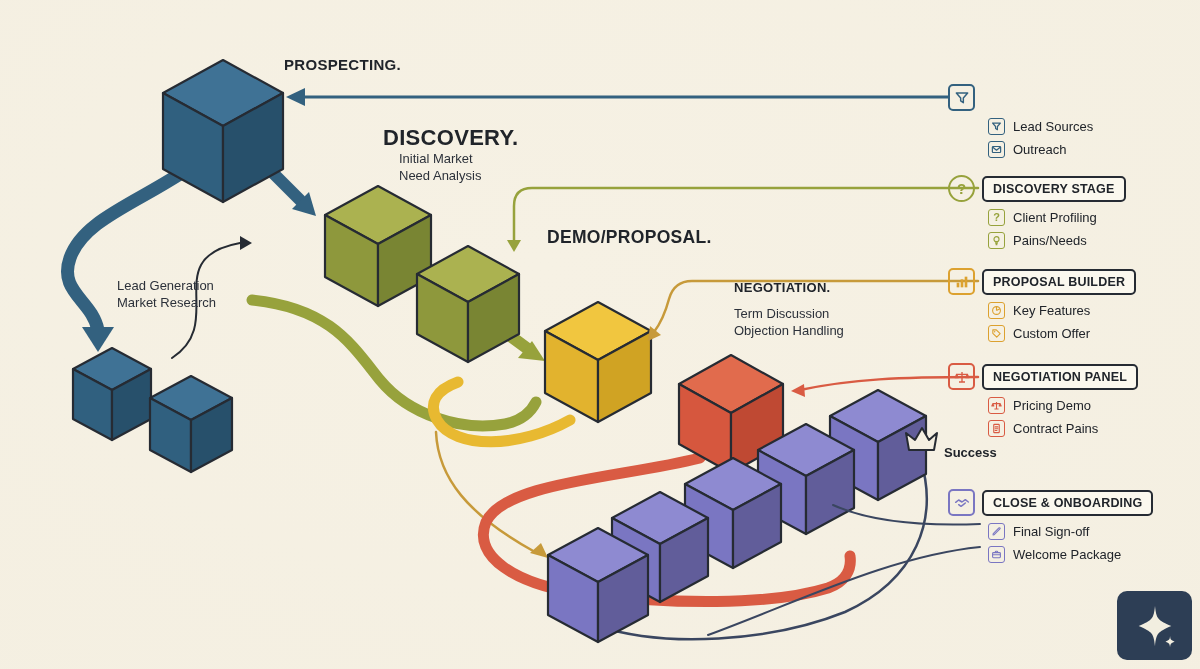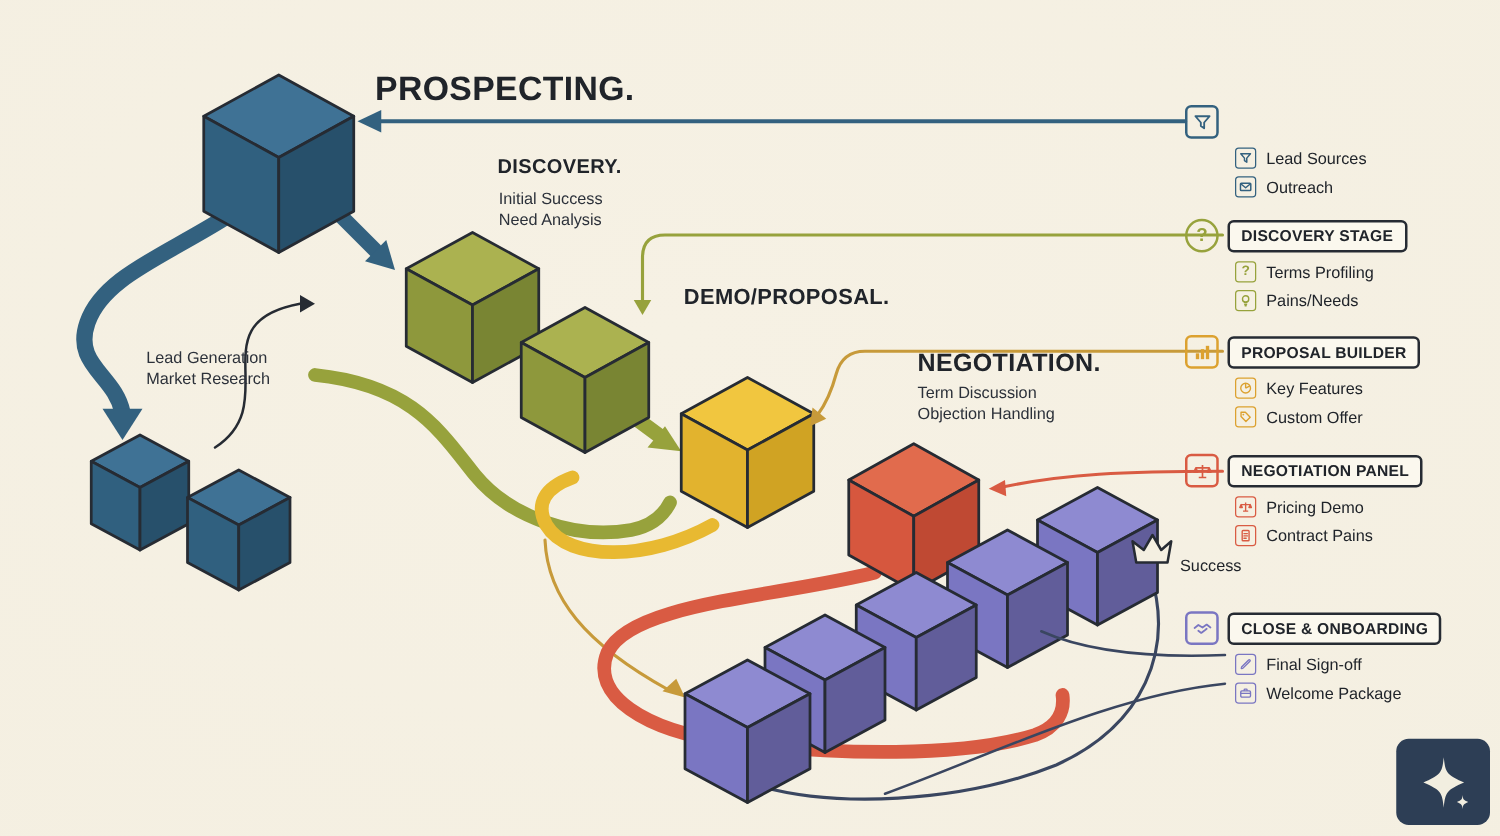--- a/index.html
+++ b/index.html
@@ -22,21 +22,21 @@
   .s-blue{stroke:var(--blue)} .s-green{stroke:var(--green)} .s-yellow{stroke:var(--yellow)}
   .s-red{stroke:var(--red)}   .s-navy{stroke:var(--navy)}   .s-mustard{stroke:var(--mustard)} .s-ink{stroke:var(--ink)}
   .a-blue{fill:var(--blue)} .a-green{fill:var(--green)} .a-yellow{fill:var(--mustard)}
   .a-mustard{fill:var(--mustard)} .a-red{fill:var(--red)} .a-ink{fill:var(--ink)}
   .crown{fill:var(--background,#f4efe1);stroke:var(--ink,#262b33);stroke-width:2;stroke-linejoin:round}
 
   
   .label{position:absolute;color:var(--text-dark,#20242a)}
   .stage-title{font-weight:700;letter-spacing:.3px;white-space:nowrap}
   .stage-sub{font-size:13px;line-height:17px;font-weight:400;color:#2c313a;white-space:nowrap}
-  .success-label{font-size:13px;font-weight:400}
+  .success-label{font-size:13px;font-weight:700}
 
   
   .legend-group{position:absolute;left:948px;width:260px}
   .legend-head{display:flex;align-items:center;gap:7px}
   .legend-badge{width:27px;height:27px;border:2px solid var(--gc,#333);border-radius:5px;display:flex;
                 align-items:center;justify-content:center;color:var(--gc,#333);flex:0 0 auto}
   .legend-badge.round{border-radius:50%}
   .legend-badge svg{width:16px;height:16px}
   .legend-title{border:2px solid var(--ink,#262b33);border-radius:5px;background:var(--legend-box-bg,#fbf8ee);
                 padding:4px 9px;font-size:12.5px;font-weight:700;letter-spacing:.2px;white-space:nowrap;
@@ -176,31 +176,31 @@
     <g>
       <path class="flow s-navy" stroke-width="2" d="M980 524 C905 527, 862 518, 833 505"></path>
     </g>
     <g>
       <path class="flow s-navy" stroke-width="2" d="M980 547 C890 556, 798 602, 708 635"></path>
     </g>
 
     <path class="crown" d="M909 450 L906 433 L915 440 L922 428 L929 440 L937 433 L934 450 Z"></path>
   </svg>
 
-  <div class="label stage-title" style="left:300px;top:56px;font-size:27px">PROSPECTING.</div>
-
-  <div class="label stage-title" style="left:398px;top:125px;font-size:16px">DISCOVERY.</div>
+  <div class="label stage-title" style="left:284px;top:56px;font-size:15px">PROSPECTING.</div>
+
+  <div class="label stage-title" style="left:383px;top:125px;font-size:22px">DISCOVERY.</div>
   <div class="label stage-sub" style="left:399px;top:150px">
-    <div>Initial Success</div>
+    <div>Initial Market</div>
     <div>Need Analysis</div>
   </div>
 
   <div class="label stage-title" style="left:547px;top:227px;font-size:17.5px">DEMO/PROPOSAL.</div>
 
-  <div class="label stage-title" style="left:734px;top:280px;font-size:20px">NEGOTIATION.</div>
+  <div class="label stage-title" style="left:734px;top:280px;font-size:13px">NEGOTIATION.</div>
   <div class="label stage-sub" style="left:734px;top:305px">
     <div>Term Discussion</div>
     <div>Objection Handling</div>
   </div>
 
   <div class="label stage-sub" style="left:117px;top:277px">
     <div>Lead Generation</div>
     <div>Market Research</div>
   </div>
 
@@ -240,21 +240,21 @@
       <span class="legend-badge round">
         <span class="glyph">?</span>
       </span>
       <span class="legend-title">DISCOVERY STAGE</span>
     </div>
     <div class="legend-items">
       <div class="legend-item">
         <span class="item-badge">
           <span class="glyph">?</span>
         </span>
-        <span class="item-label">Terms Profiling</span>
+        <span class="item-label">Client Profiling</span>
       </div>
       <div class="legend-item">
         <span class="item-badge">
           <svg class="icon-svg" viewBox="0 0 24 24" fill="none" stroke="currentColor" stroke-width="2.4" stroke-linecap="round">
               <circle cx="12" cy="9" r="5.5"></circle>
               <path d="M9.8 15.5 h4.4 M10.3 18.5 h3.4 M11 21 h2"></path>
             </svg>
         </span>
         <span class="item-label">Pains/Needs</span>
       </div>

